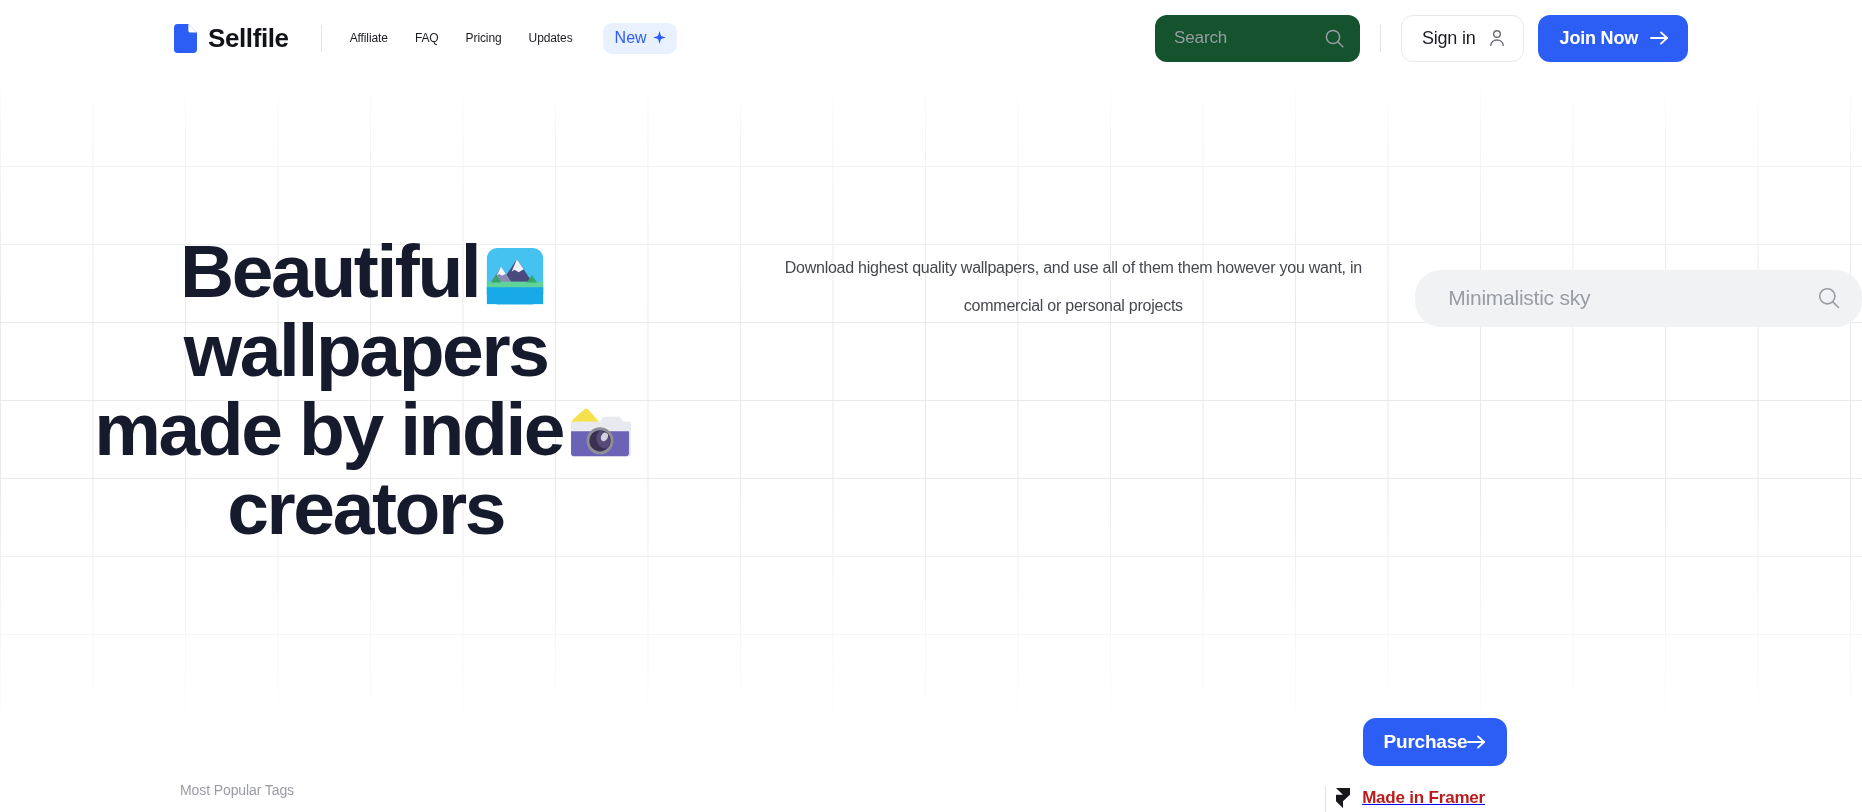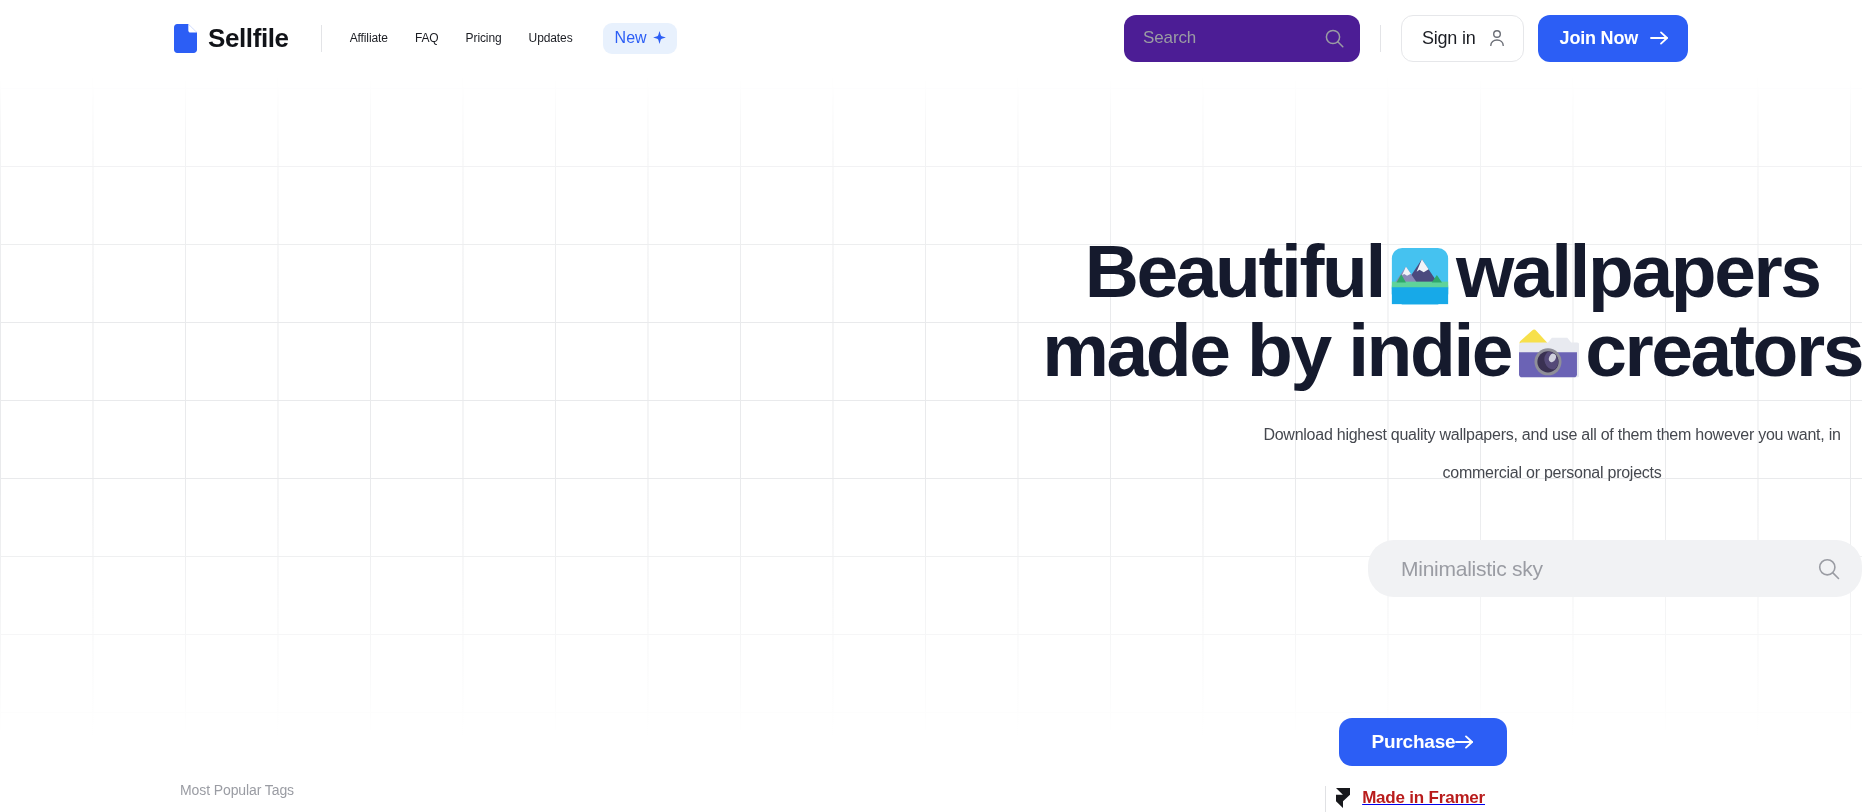--- a/index.html
+++ b/index.html
@@ -121,23 +121,23 @@
 
   .nav-right {
     display: flex;
     align-items: center;
     margin-left: auto;
     margin-right: 174px;
     gap: 0;
   }
 
   .nav-search {
-    width: 236px;
+    width: 205px;
     height: 47px;
-    background: #4c1d95;
+    background: #14532d;
     border-radius: 12px;
     display: flex;
     align-items: center;
     padding: 0 16px 0 19px;
     border: none;
   }
 
   .nav-search-text {
     font-size: 17px;
     color: #9a9ca3;
@@ -199,22 +199,23 @@
   .arrow-icon { width: 19px; height: 16px; display: block; }
 
   
   .hero {
     position: absolute;
     left: 0;
     top: 0;
     width: 1862px;
     z-index: 5;
     display: flex;
-    flex-direction: column;
-    align-items: flex-end;
+    flex-direction: row;
+    align-items: center;
+    gap: 32px;
   }
 
   .hero-title {
     margin-top: 232px;
     font-size: 75px;
     line-height: 79px;
     font-weight: 700;
     color: #151a2d;
     letter-spacing: -2.4px;
     text-align: center;
@@ -268,21 +269,21 @@
     font-size: 14px;
     color: #9a9ca3;
     letter-spacing: -0.1px;
     z-index: 6;
   }
 
   .btn-purchase {
     position: absolute;
     right: 355px;
     top: 718px;
-    width: 168px;
+    width: 144px;
     height: 48px;
     background: #2c5ef5;
     border: none;
     border-radius: 13px;
     display: flex;
     align-items: center;
     justify-content: center;
     cursor: pointer;
     font-family: inherit;
     z-index: 20;

